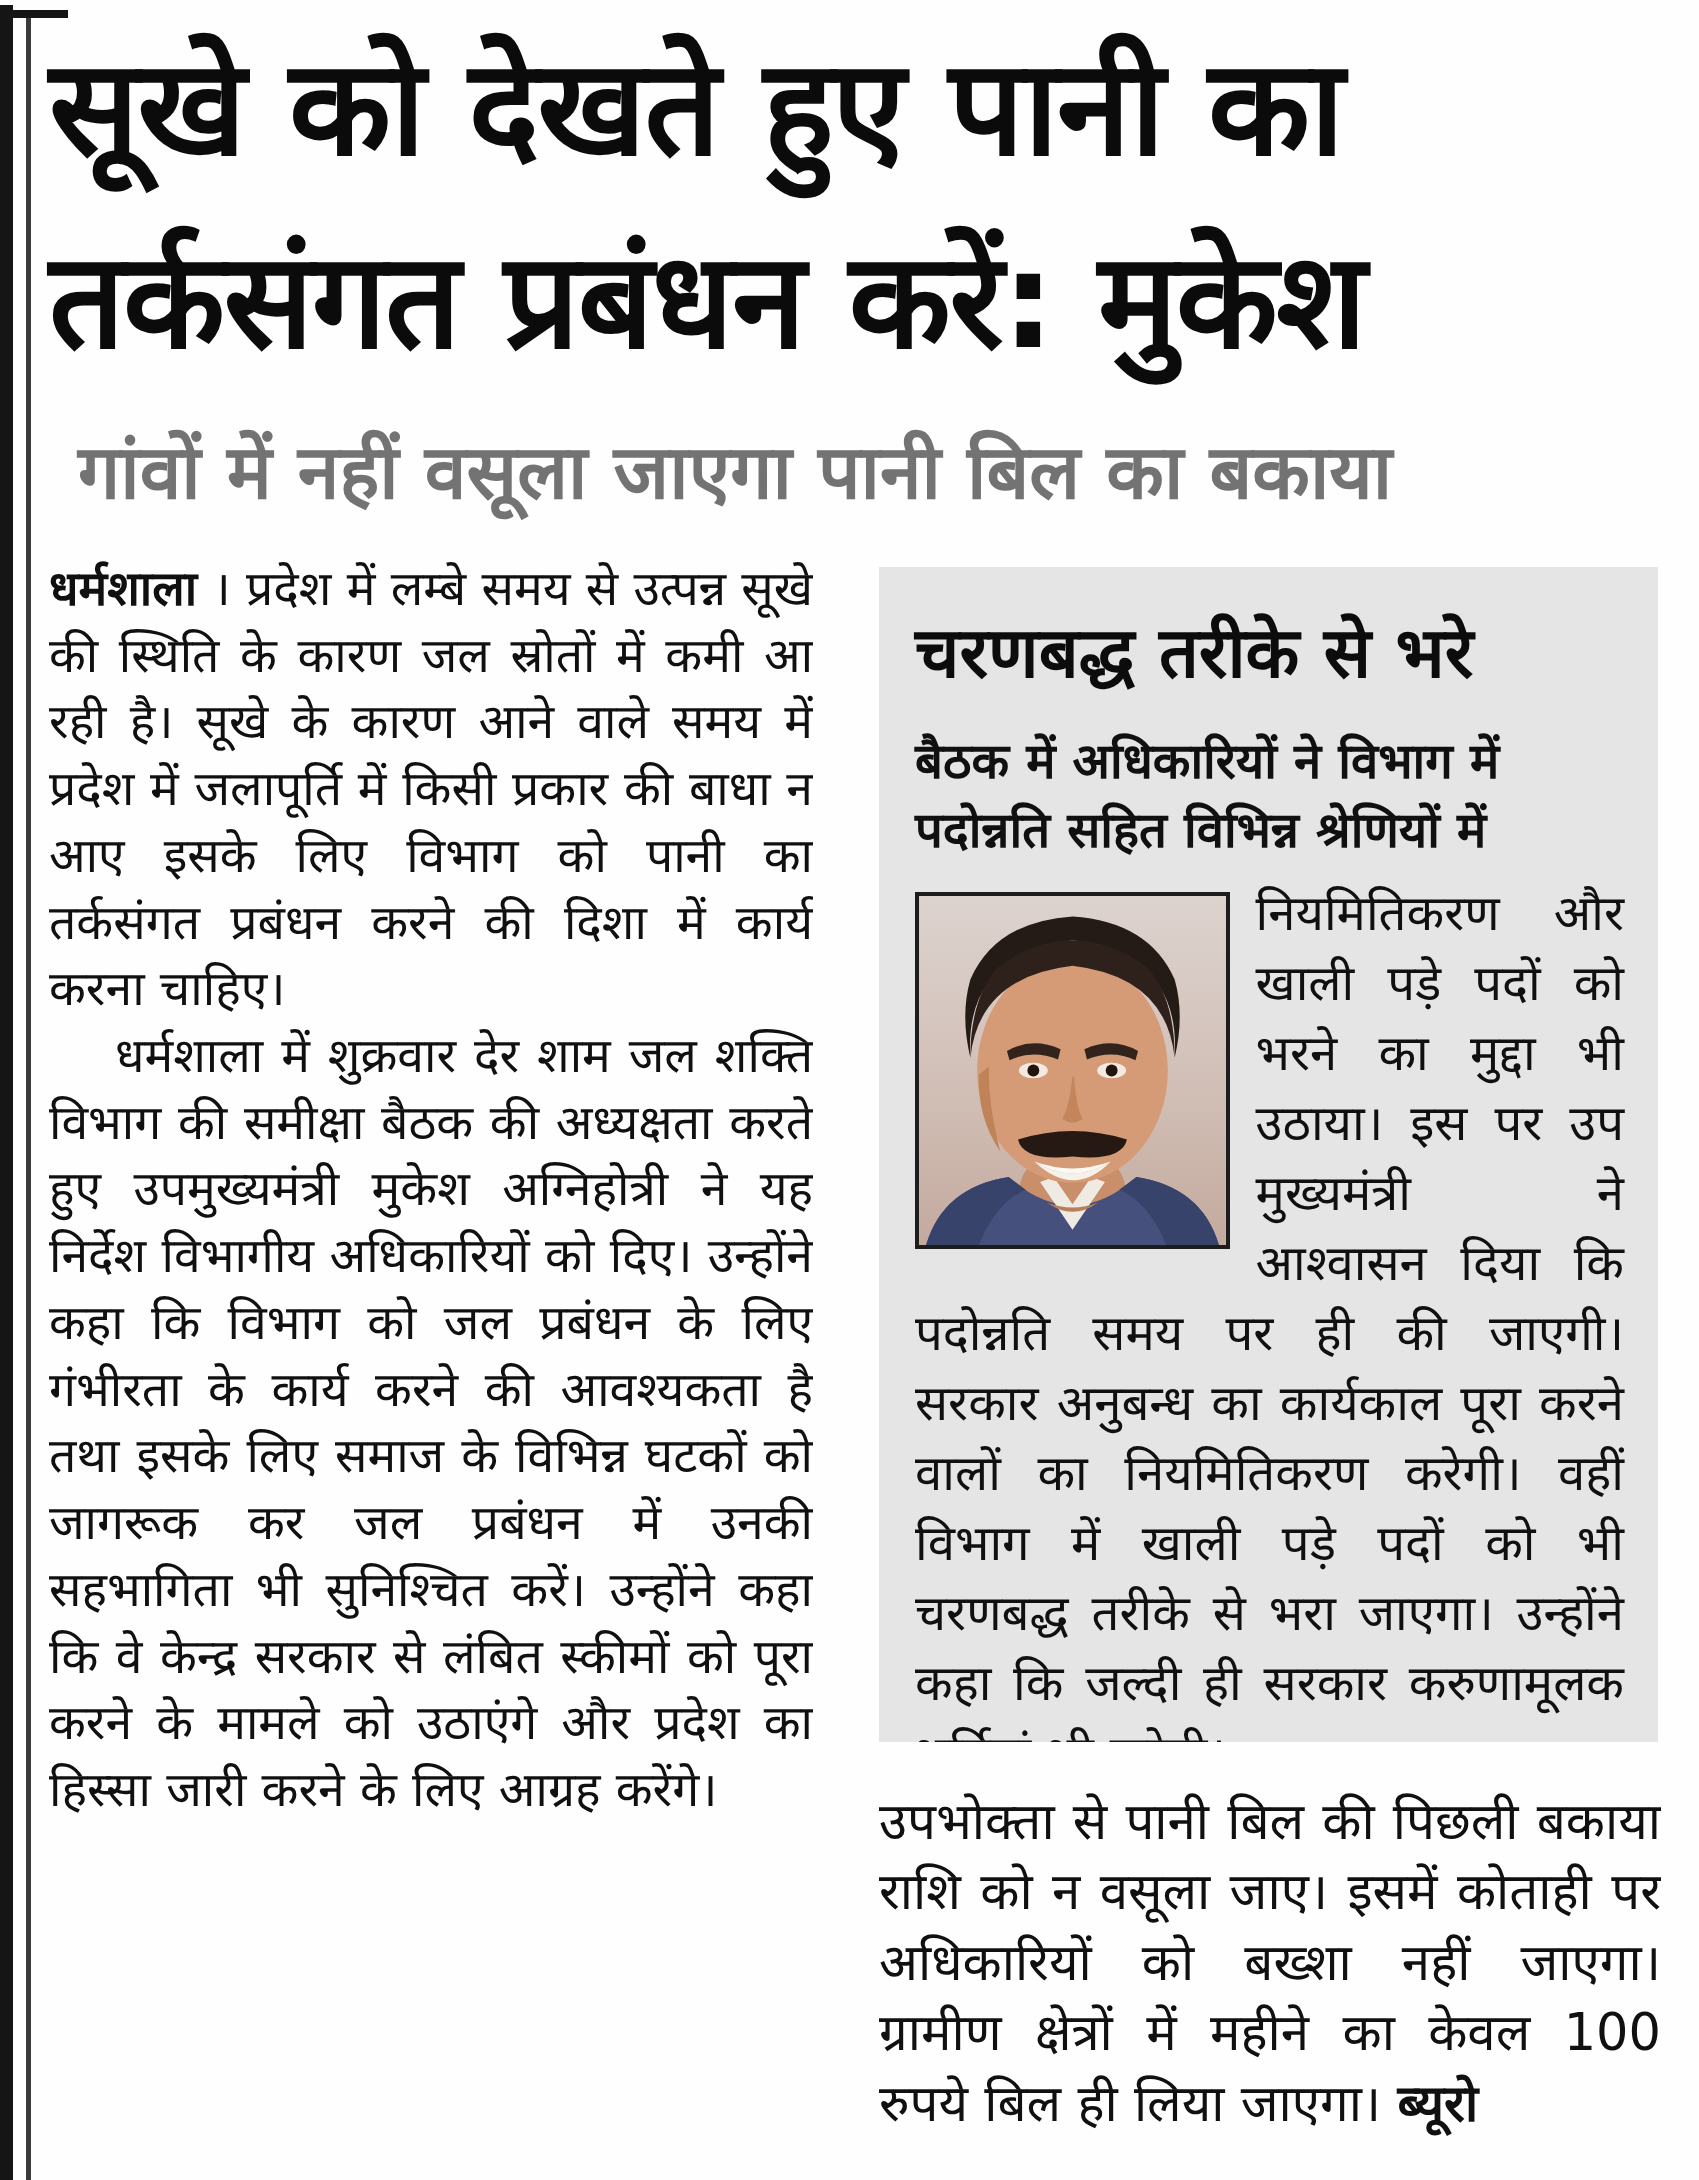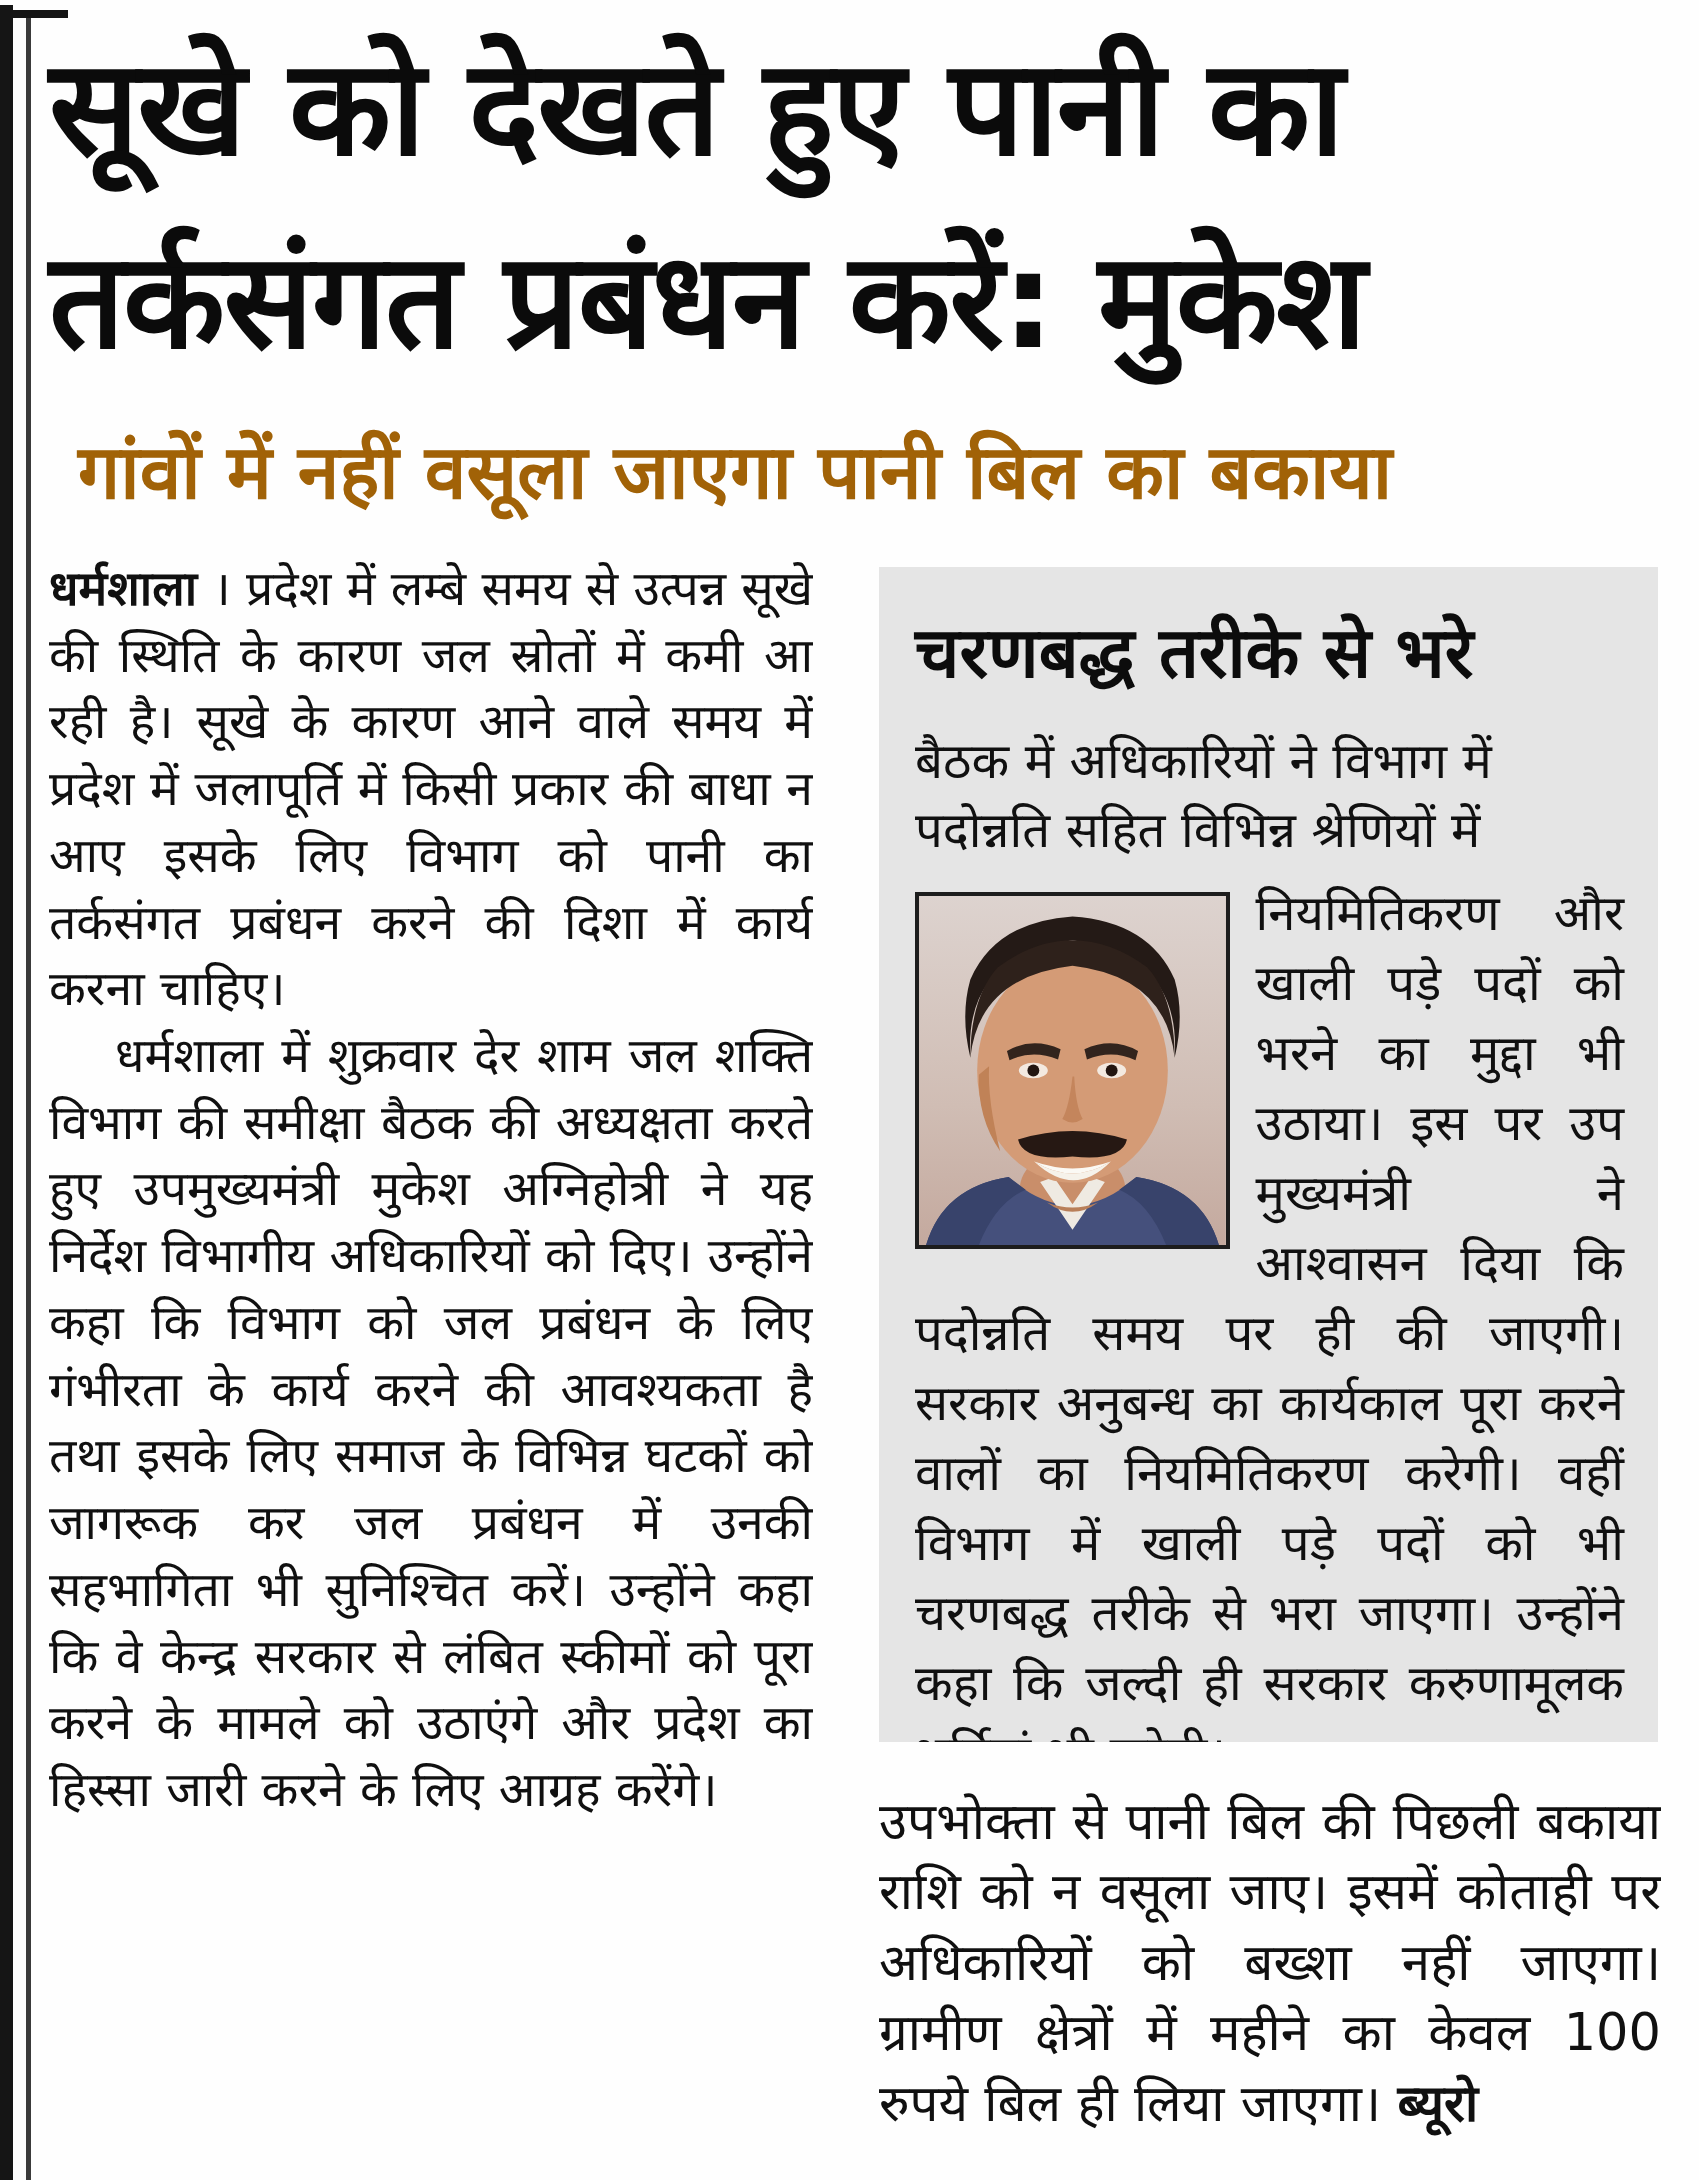--- a/index.html
+++ b/index.html
@@ -19,40 +19,40 @@
 
   
   #headline {
     position: absolute; left: 49px; top: 12px; width: 1618px;
     font-size: 133px; font-weight: 900; line-height: 1.45;
     letter-spacing: -1.7px; color: #0b0b0b; white-space: nowrap;
   }
   #subheadline {
     position: absolute; left: 78px; top: 424px; width: 1593px;
     font-size: 75px; font-weight: 800; line-height: 1.3;
-    color: #a16207; white-space: nowrap;
+    color: #737373; white-space: nowrap;
   }
 
   
   #col-left {
     position: absolute; left: 49px; top: 555px; width: 764px; height: 1601px;
     font-size: 48px; line-height: 1.39; text-align: justify; overflow: hidden;
   }
   #col-left p { margin: 0; }
   #col-left p.indent { text-indent: 66px; }
   .dateline { font-weight: 700; }
 
   
   #side-box {
     position: absolute; left: 879px; top: 567px; width: 779px; height: 1175px;
     background: #e5e5e5; box-sizing: border-box; padding: 34px 34px 22px 36px;
     overflow: hidden;
   }
   .box-title { font-size: 70px; font-weight: 800; line-height: 1.5; color: #0c0c0c; margin: 0; }
-  .box-intro { margin: 22px 0 0 0; font-size: 49px; font-weight: 400; line-height: 1.4; }
+  .box-intro { margin: 22px 0 0 0; font-size: 49px; font-weight: 700; line-height: 1.4; }
   .box-body  { margin-top: 13.6px; font-size: 49px; line-height: 1.43; text-align: justify; }
   .box-body p { margin: 0; }
   .photo-frame {
     float: left; width: 307px; height: 349px;
     border: 4.3px solid #1d1d1d; margin: 13.6px 25.6px 5.1px 0;
     background: #d3c2ba; overflow: hidden;
   }
   .photo-frame svg { display: block; width: 100%; height: 100%; }
 
   

